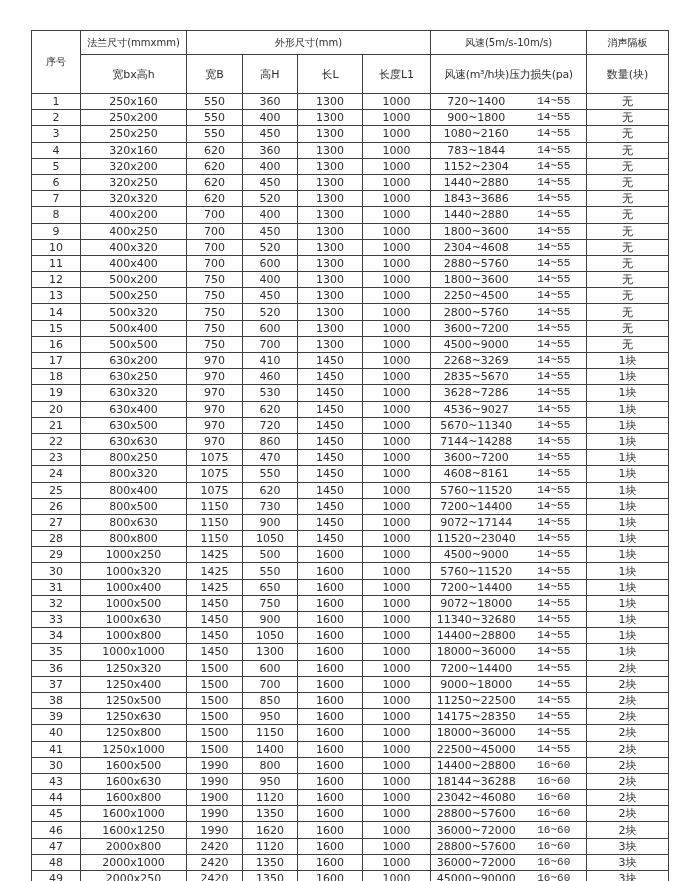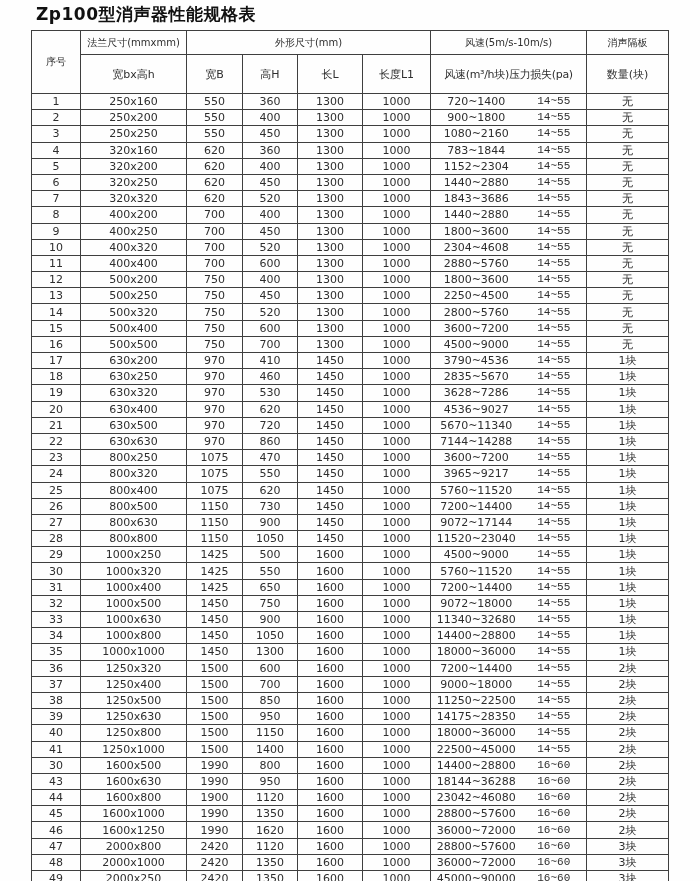--- a/index.html
+++ b/index.html
@@ -61,21 +61,20 @@
   col.c-hh      { width: 55px; }
   col.c-ll      { width: 65px; }
   col.c-ll1     { width: 68px; }
   col.c-wind    { width: 156px; }
   col.c-baffle  { width: 82px; }
 </style>
 </head>
 <body>
 
 <div class="page">
-  <div class="title">Zp100型消声器性能规格表</div>
 
   <table class="spec">
     <colgroup>
       <col class="c-serial">
       <col class="c-flange">
       <col class="c-wb">
       <col class="c-hh">
       <col class="c-ll">
       <col class="c-ll1">
       <col class="c-wind">
@@ -342,21 +341,21 @@
         </tr>
         <tr>
           <td>17</td>
           <td>630x200</td>
           <td>970</td>
           <td>410</td>
           <td>1450</td>
           <td>1000</td>
           <td class="wind">
             <span class="cellwrap">
-              <span class="flow">3790~4536</span>
+              <span class="flow">2268~3269</span>
               <span class="loss">14~55</span>
             </span>
           </td>
           <td>1块</td>
         </tr>
         <tr>
           <td>18</td>
           <td>630x250</td>
           <td>970</td>
           <td>460</td>
@@ -447,21 +446,21 @@
         </tr>
         <tr>
           <td>24</td>
           <td>800x320</td>
           <td>1075</td>
           <td>550</td>
           <td>1450</td>
           <td>1000</td>
           <td class="wind">
             <span class="cellwrap">
-              <span class="flow">3965~9217</span>
+              <span class="flow">4608~8161</span>
               <span class="loss">14~55</span>
             </span>
           </td>
           <td>1块</td>
         </tr>
         <tr>
           <td>25</td>
           <td>800x400</td>
           <td>1075</td>
           <td>620</td>

